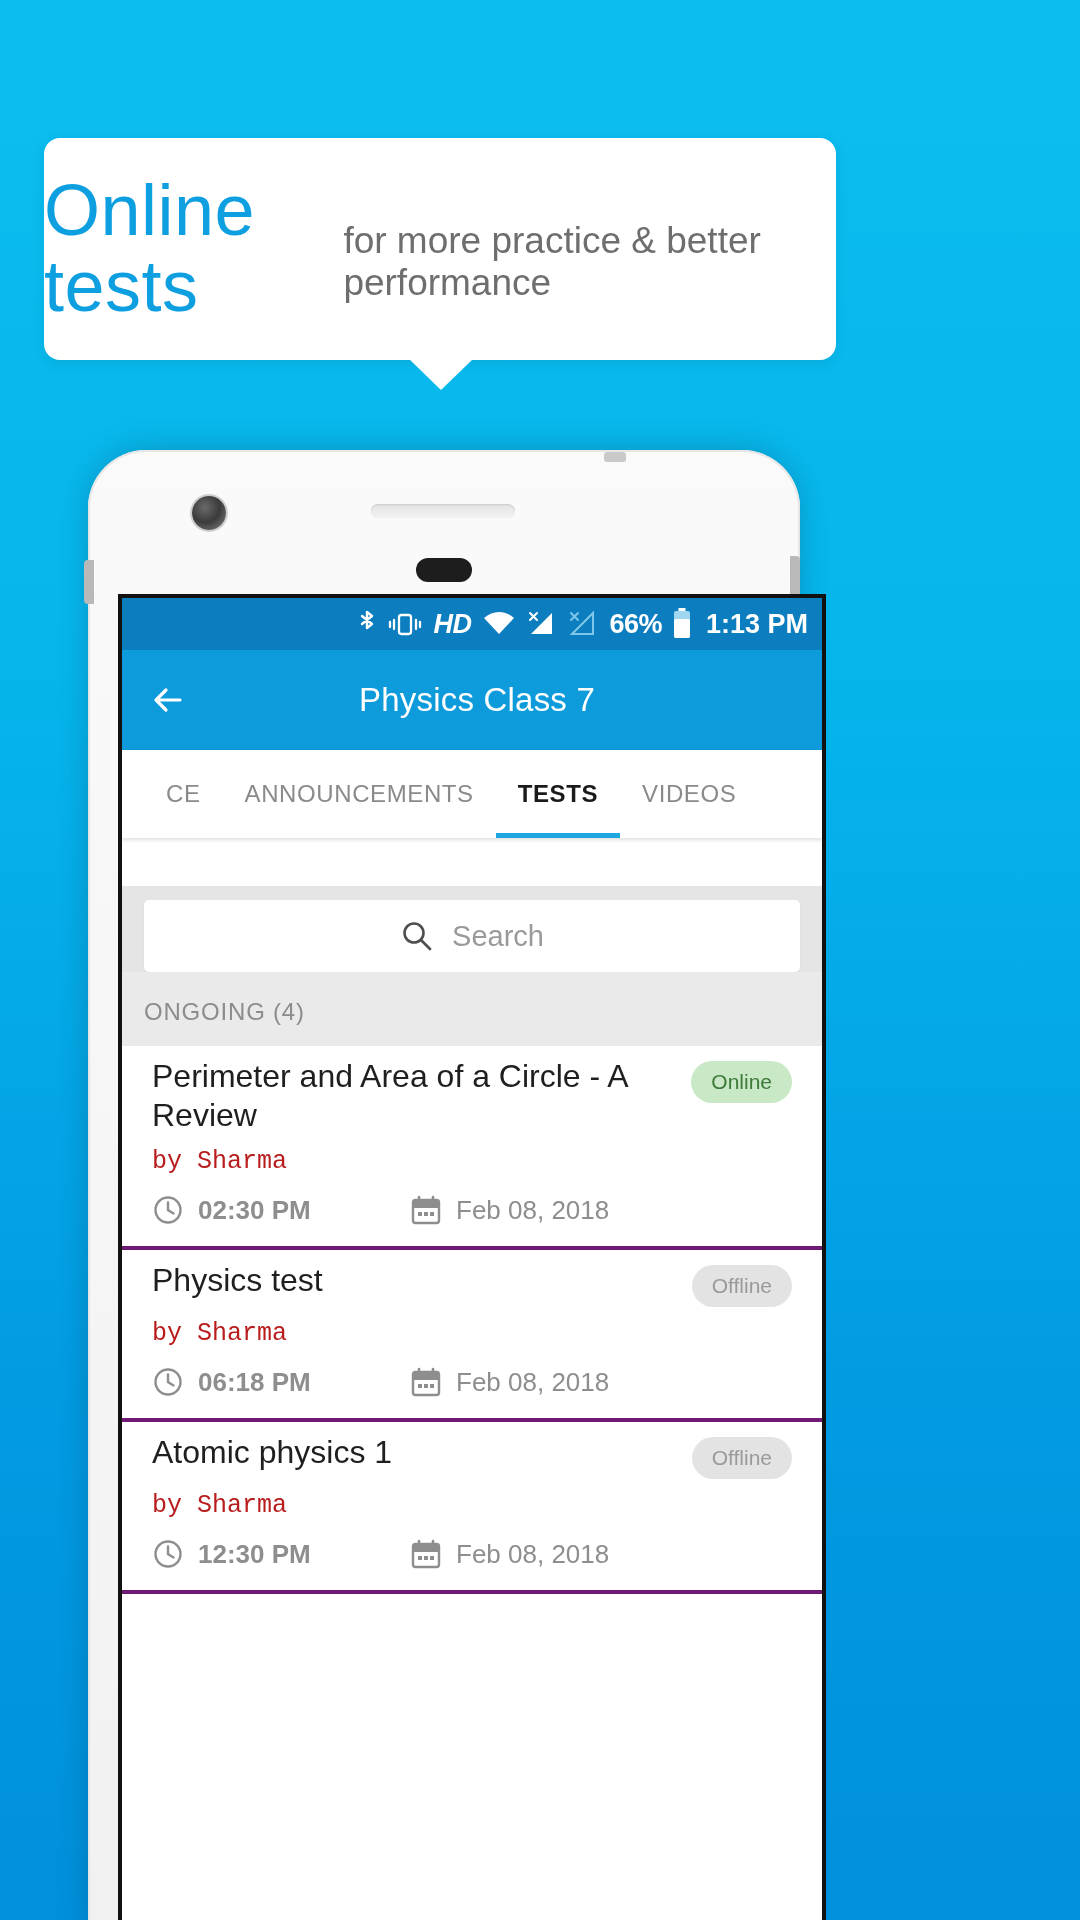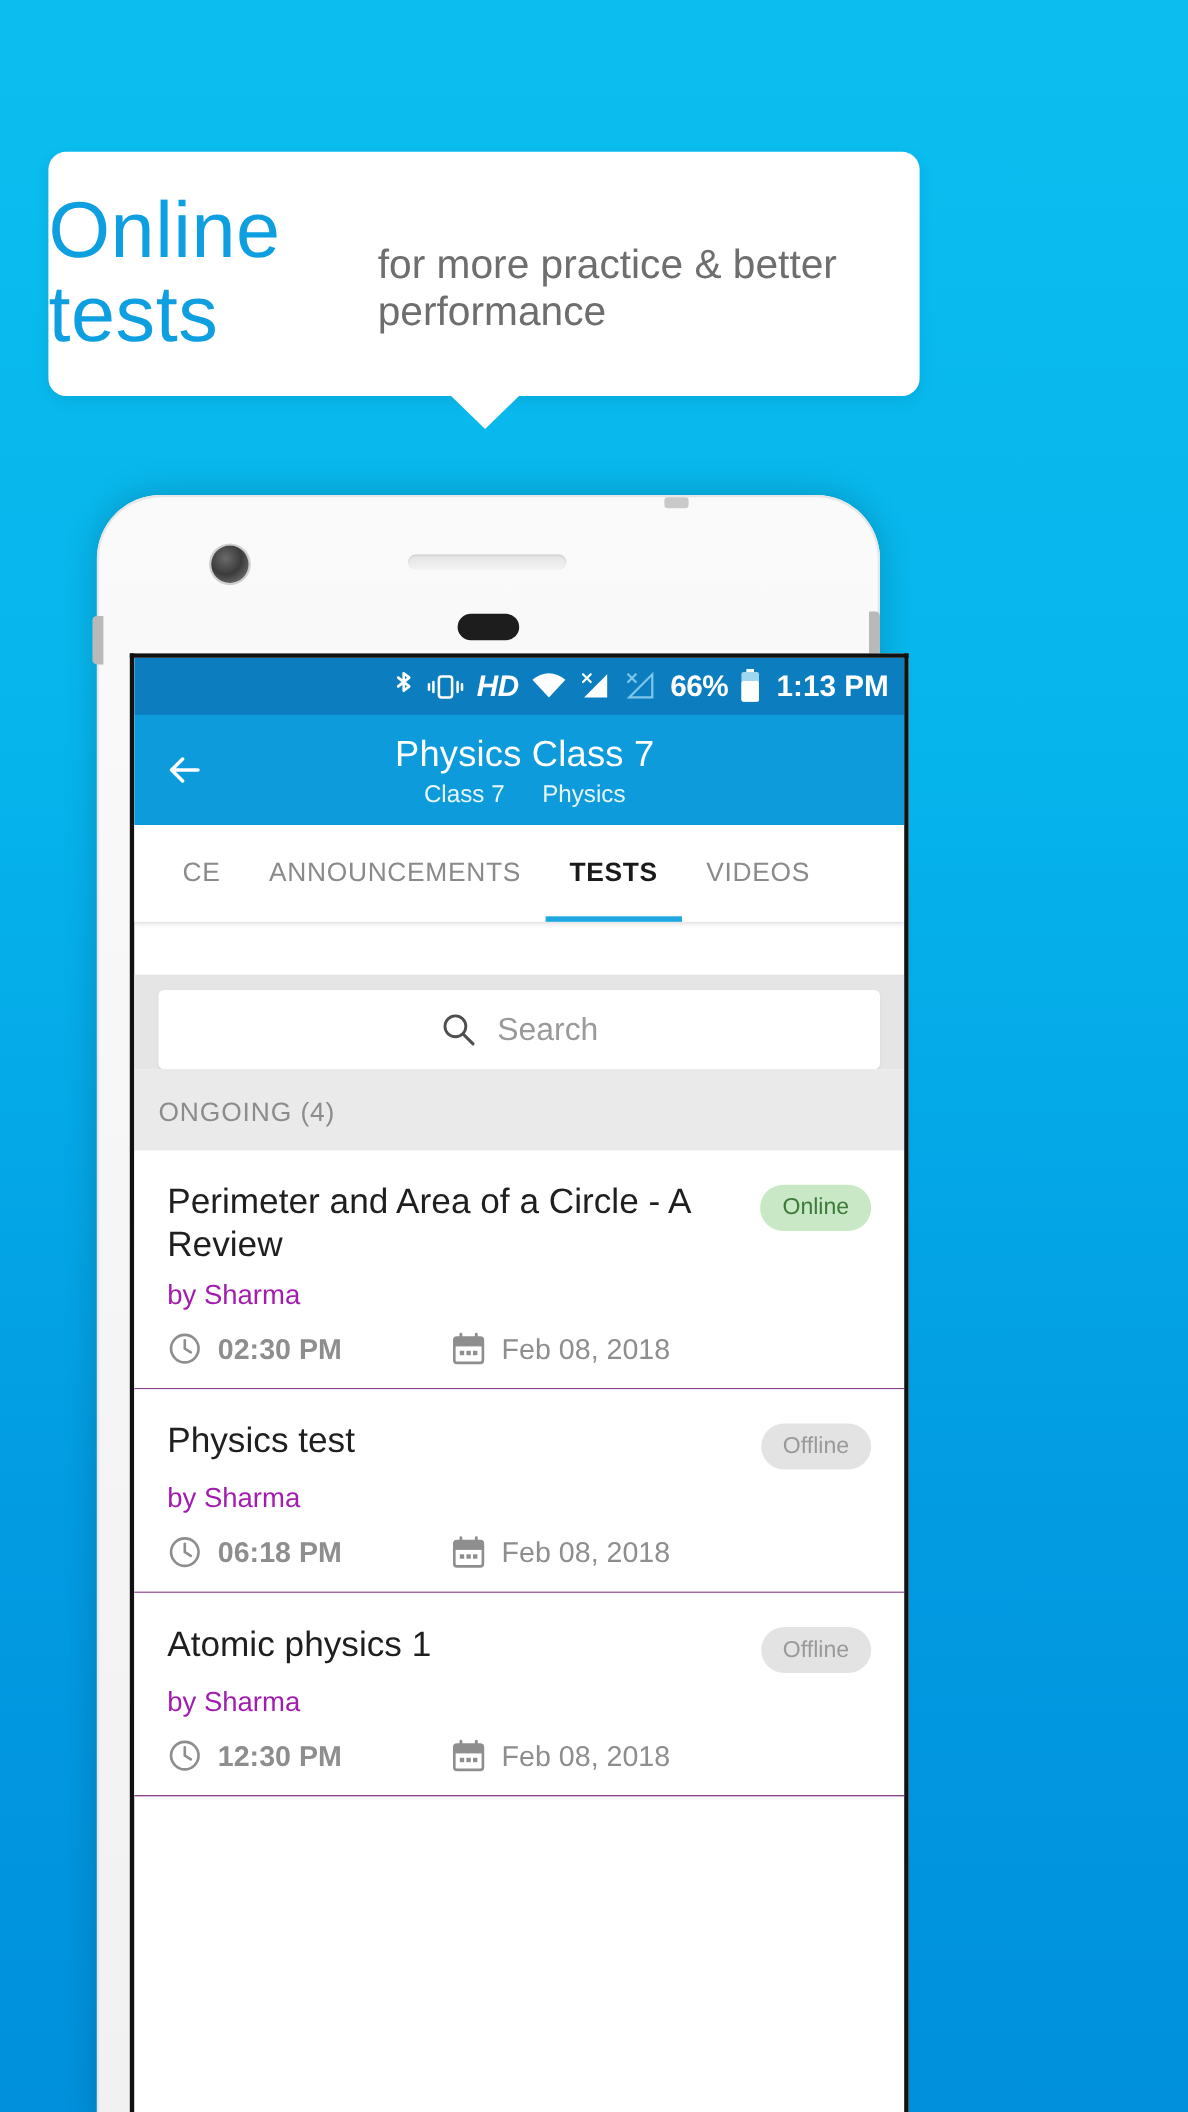--- a/index.html
+++ b/index.html
@@ -160,36 +160,36 @@
 
   
   #section-header {
     background:#EAEAEA; padding:26px 22px 20px 22px;
     font-size:24px; color:#8C8C8C; letter-spacing:0.8px;
   }
 
   
   .card {
     background:#fff;
-    padding:27px 30px 20px 30px;
-    border-bottom:1px solid #701a75;
+    padding:11px 30px 20px 30px;
+    border-bottom:4px solid #701a75;
     position:relative;
   }
   .card-topline { display:flex; align-items:flex-start; }
   .card-title {
     font-size:32px; color:#1f1f1f; line-height:1.22;
     flex:1; padding-right:18px;
   }
   .badge {
     font-size:21px; padding:9px 20px; border-radius:22px;
     white-space:nowrap; margin-top:4px;
   }
   .badge.online  { background:#C9E8C6; color:#3E7A3A; }
   .badge.offline { background:#E3E3E3; color:#9A9A9A; }
-  .card-by { font-size:25px; color:#a21caf; margin-top:12px; }
+  .card-by { font-size:25px; color:#b91c1c; margin-top:12px;font-family:Liberation Mono, monospace; }
   .card-meta { display:flex; align-items:center; margin-top:18px; }
   .meta-item { display:flex; align-items:center; gap:14px; font-size:26px; color:#8E8E8E; }
   .meta-item.time { width:258px;font-weight:bold; }
   svg { display:block; }
 </style>
 </head>
 <body>
 
 <div id="callout">
   <div id="callout-headline">Online tests</div>
@@ -253,24 +253,20 @@
   </div>
 
   <div id="appbar">
     <div id="back-arrow">
       <svg width="44" height="44" viewBox="0 0 44 44">
         <path d="M34 22H10M20 12L10 22l10 10" fill="none" stroke="#fff" stroke-width="3.2" stroke-linecap="round" stroke-linejoin="round"></path>
       </svg>
     </div>
     <div id="appbar-texts">
       <div id="appbar-title">Physics Class 7</div>
-      <div id="appbar-sub">
-        <span>Class 7</span>
-        <span>Physics</span>
-      </div>
     </div>
   </div>
 
   <div id="tabs">
     <div class="tab">CE</div>
     <div class="tab">ANNOUNCEMENTS</div>
     <div class="tab active">TESTS</div>
     <div class="tab">VIDEOS</div>
   </div>
 

